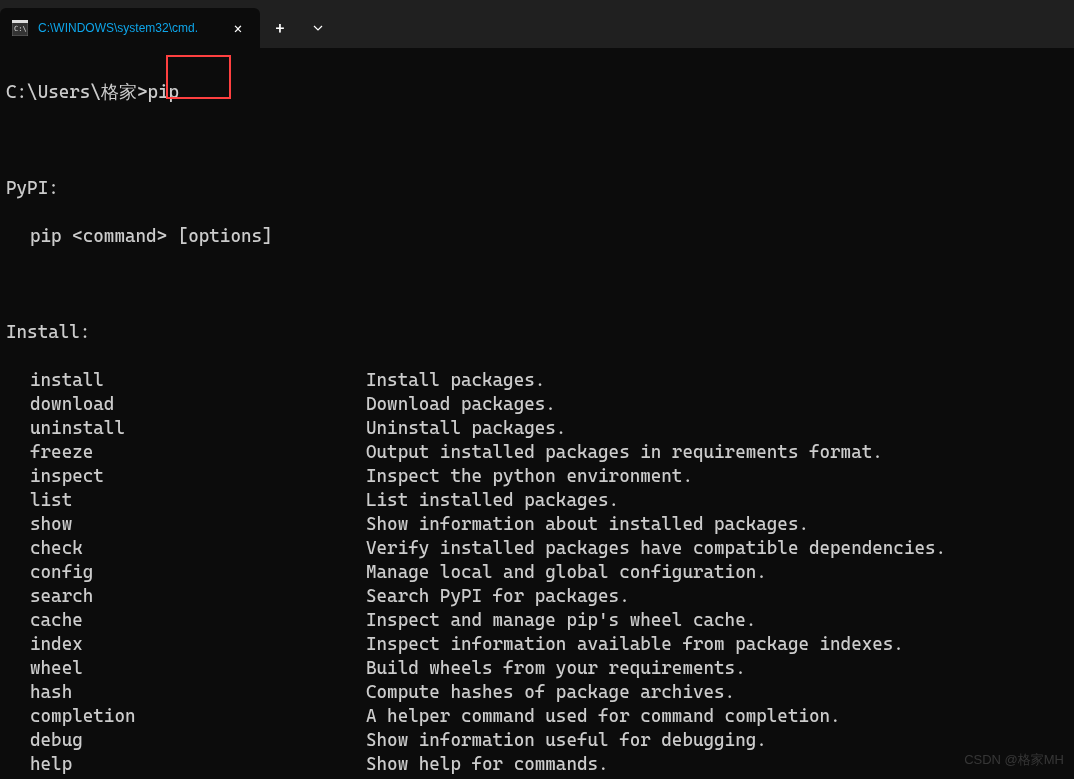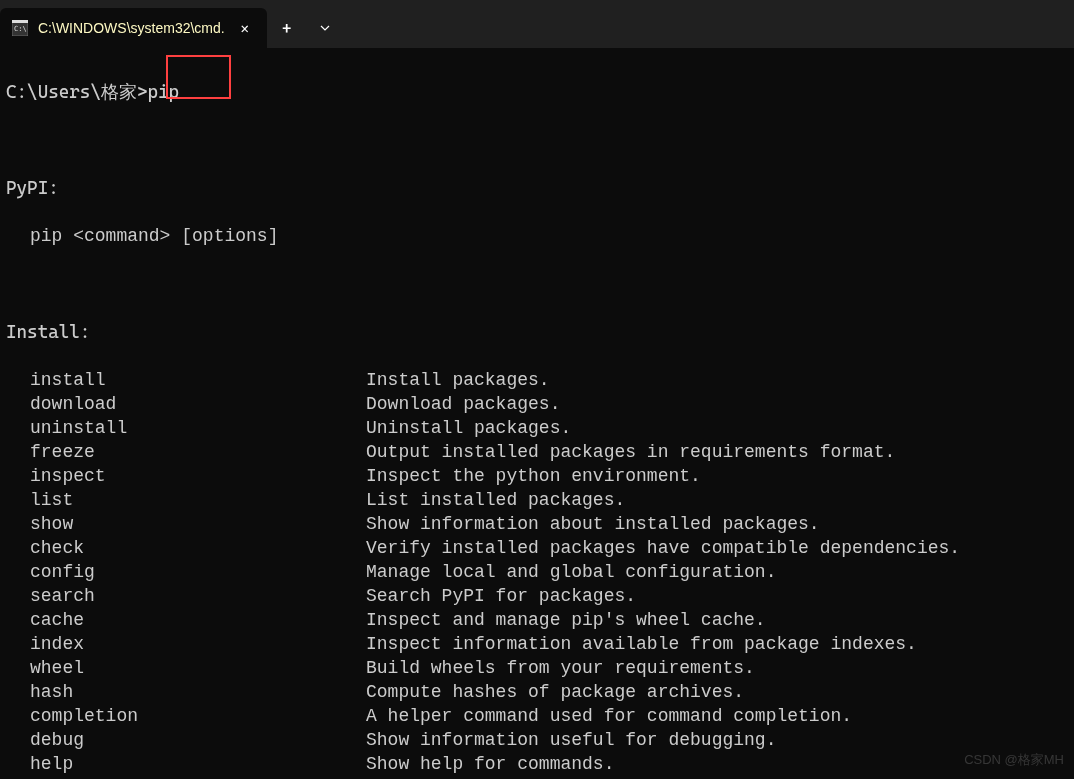--- a/index.html
+++ b/index.html
@@ -36,22 +36,22 @@
       height: 16px;
       display: flex;
       align-items: center;
       justify-content: center;
     }
     .tab-icon svg {
       width: 16px;
       height: 16px;
     }
     .tab-title {
-      color: #fef9c3;
-      font-size: 14px;
+      color: #0ea5e9;
+      font-size: 12px;
       font-family: "Segoe UI", sans-serif;
       flex: 1;
       white-space: nowrap;
       overflow: hidden;
     }
     .tab-close {
       width: 20px;
       height: 20px;
       display: flex;
       align-items: center;
@@ -96,21 +96,20 @@
       position: absolute;
       border: 2px solid #ff4040;
       pointer-events: none;
     }
     .cmd-name {
       display: inline-block;
       min-width: 336px;
     }
     .indent {
       padding-left: 24px;
-      font-family: Liberation Mono, monospace;
     }
     .watermark {
       position: absolute;
       bottom: 10px;
       right: 10px;
       color: rgba(180,180,180,0.25);
       font-size: 13px;
       font-family: "Segoe UI", sans-serif;
       text-align: center;
     }

